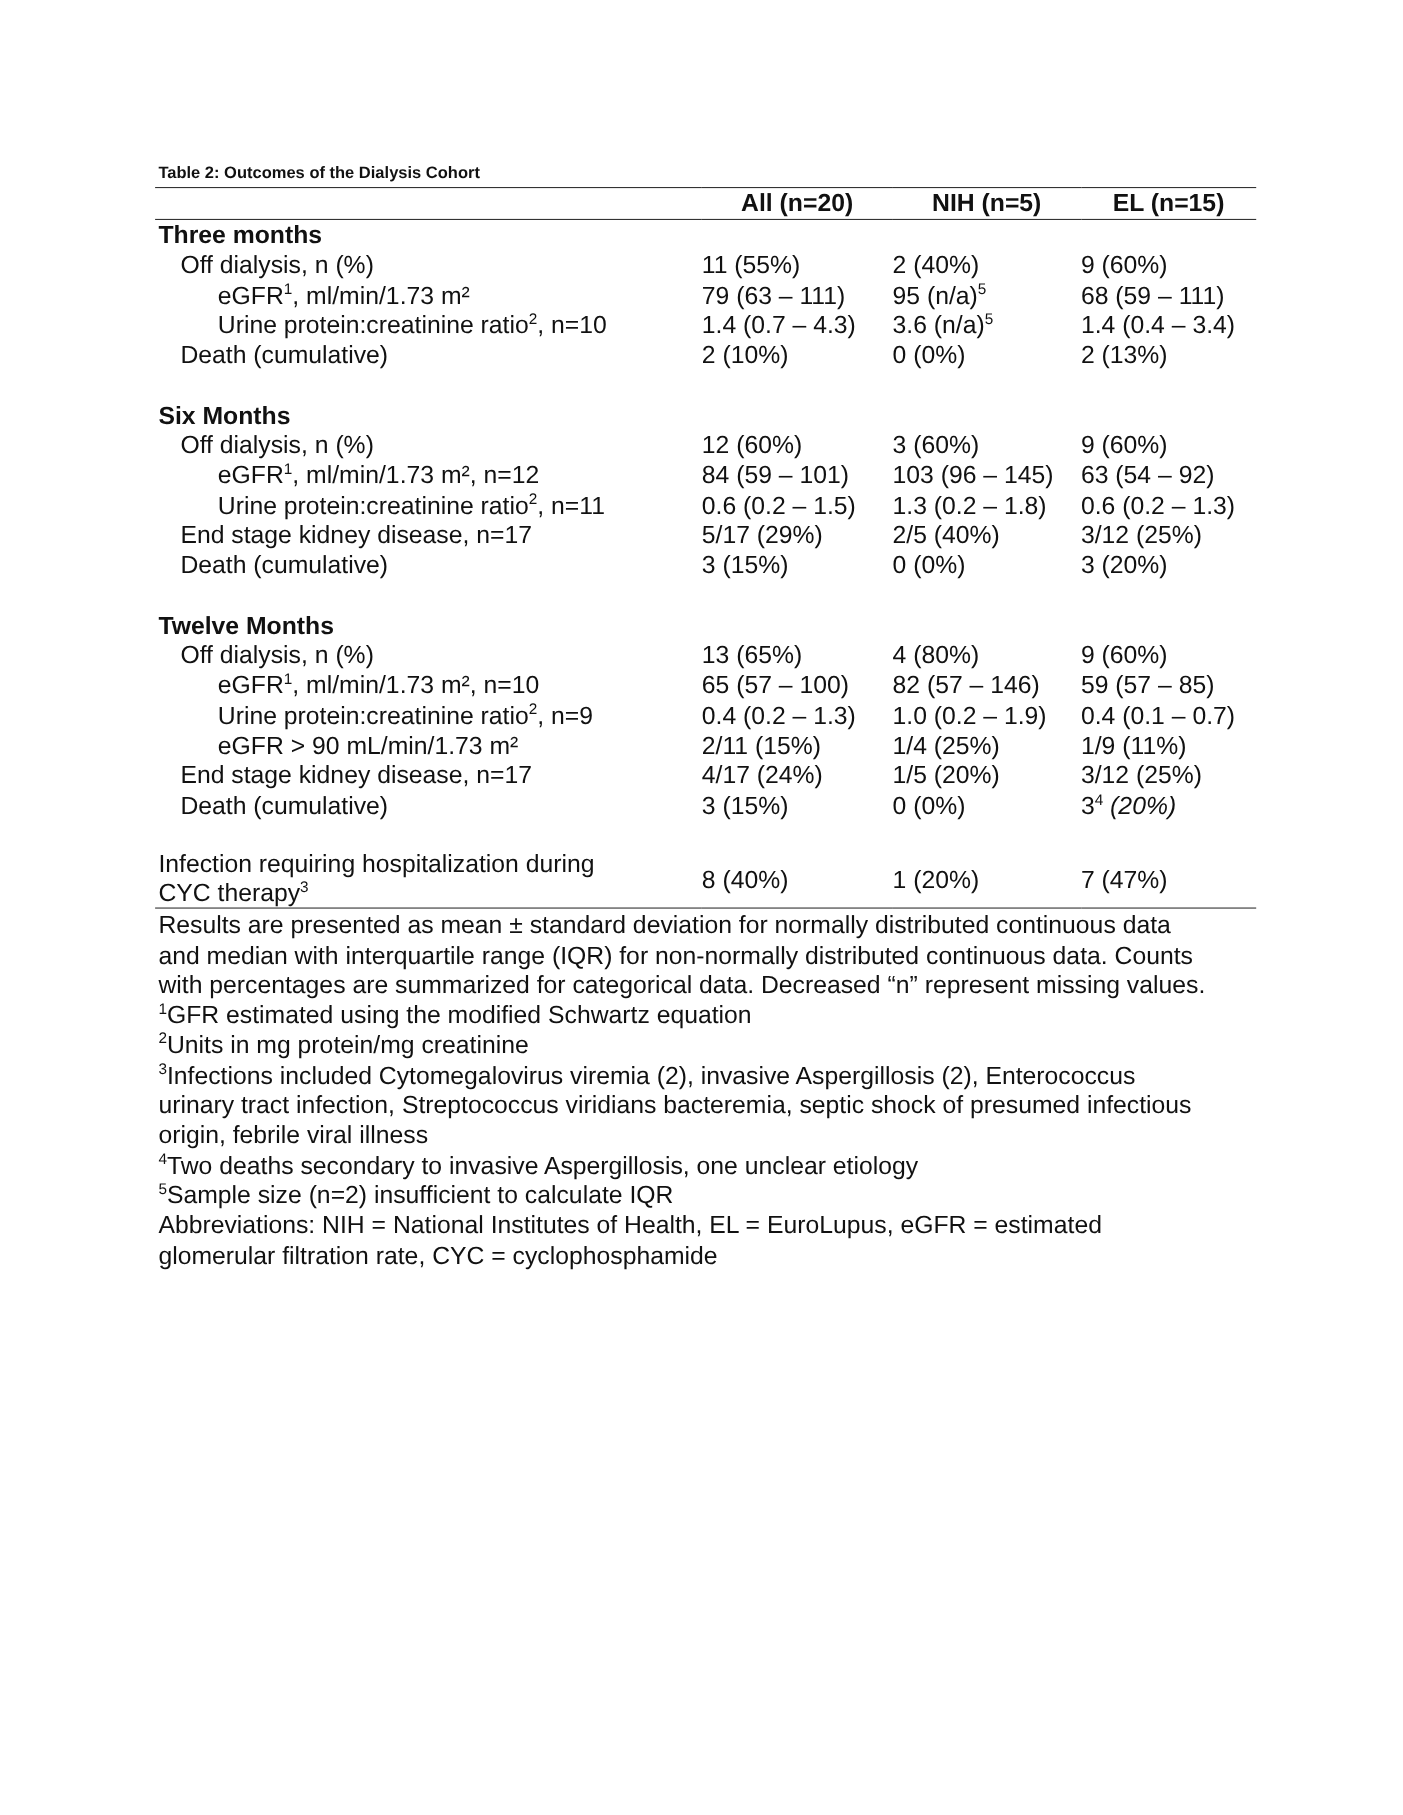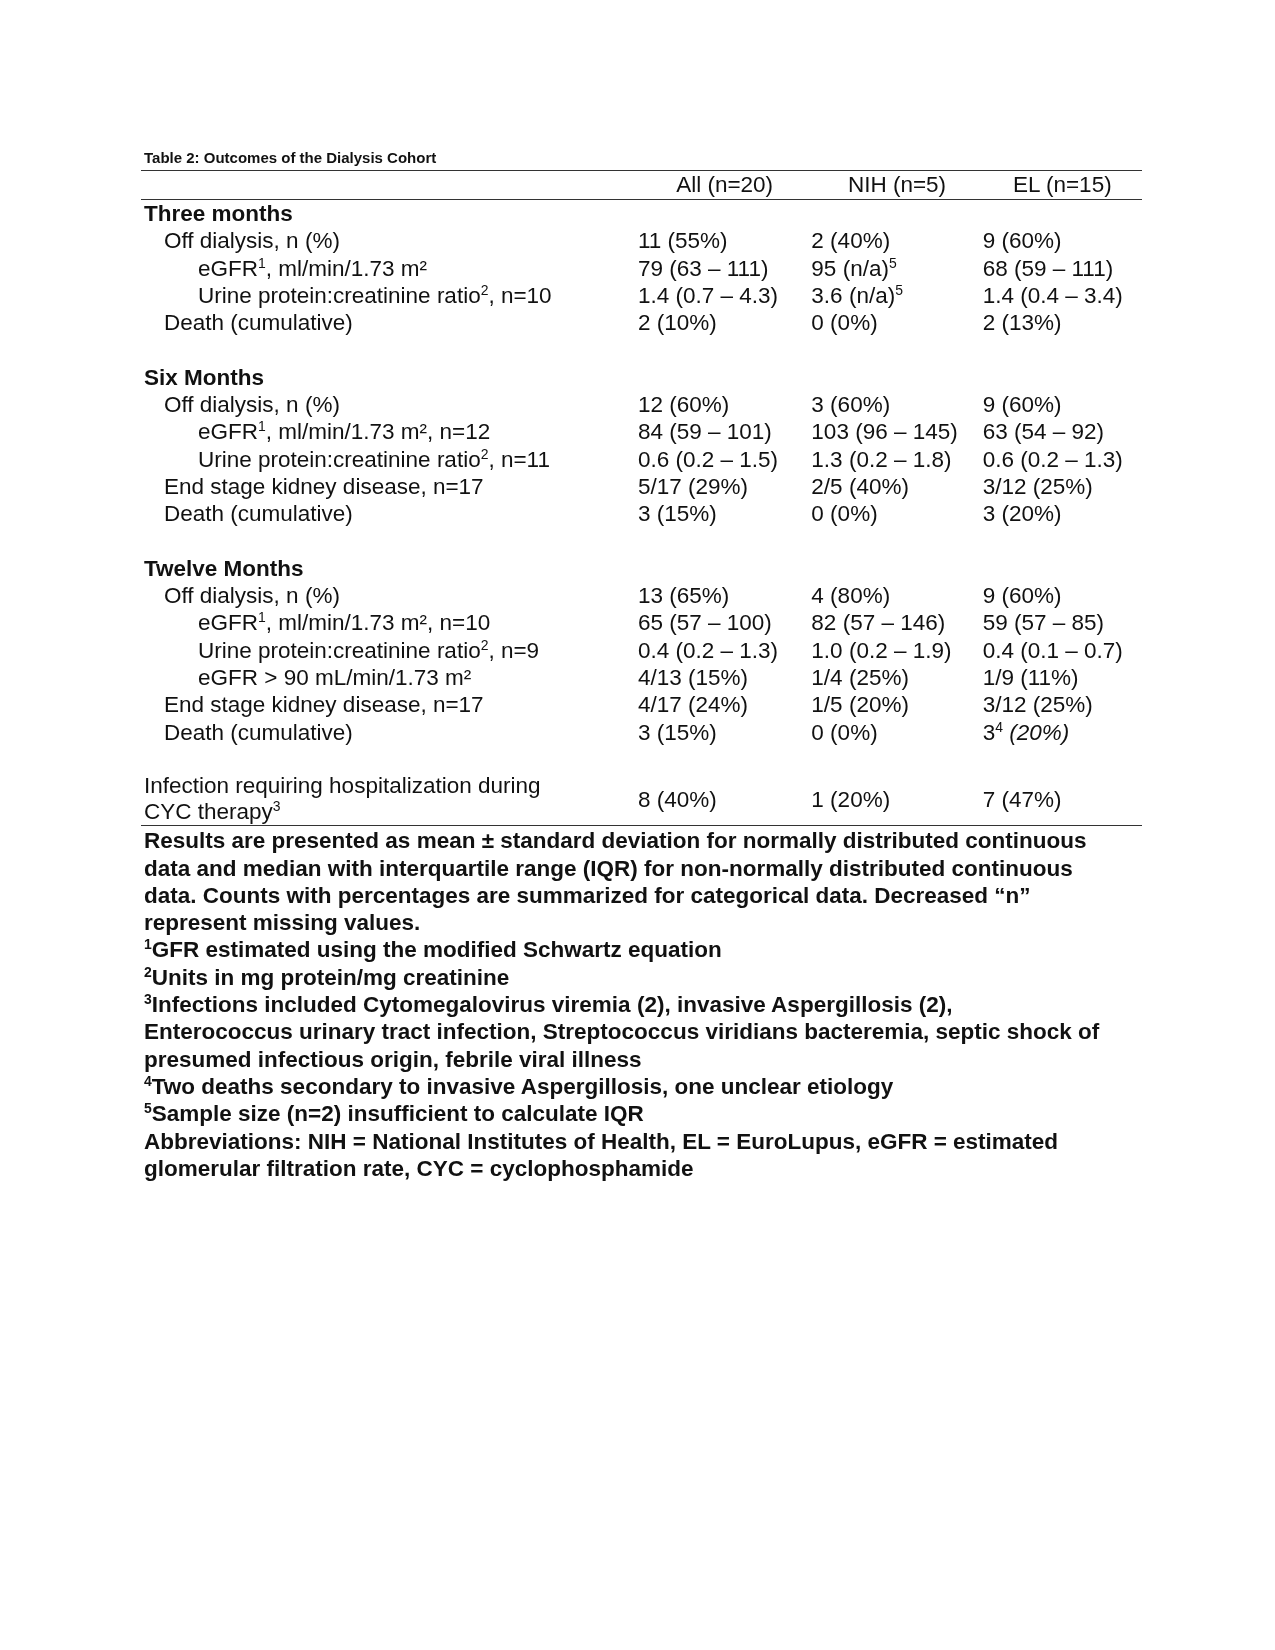--- a/index.html
+++ b/index.html
@@ -4,33 +4,33 @@
 <style>
   html, body { margin: 0; padding: 0; background: #ffffff; }
   body {
     width: 1275px; height: 1650px; position: relative; overflow: hidden;
     font-family: "Liberation Sans", sans-serif; color: #111111;
   }
   .page { position: absolute; left: 141px; top: 146px; width: 1001px; }
   .title { font-weight: bold; font-size: 15px; line-height: 24px; height: 24px; padding-left: 3px; }
   table { border-collapse: collapse; width: 1001px; font-size: 22.5px; }
   td, th { padding: 0; line-height: 27.3px; vertical-align: middle; white-space: nowrap; }
-  thead th { font-weight: normal; text-align: center; border-top: 1px solid #333; border-bottom: 1.5px solid #333; height: 28px; }
+  thead th { font-weight: bold; text-align: center; border-top: 1px solid #333; border-bottom: 1.5px solid #333; height: 28px; }
   .c-label { width: 470px; text-align: left; }
   .c-val { }
   .c-all { width: 185px; }
   .c-nih { width: 180px; }
   .c-el  { width: 166px; }
   .sec td { font-weight: bold; padding-left: 3px; }
   .l1 { padding-left: 23px !important; }
   .l2 { padding-left: 57px !important; }
   .gap td { height: 27.3px; }
   .last td { border-bottom: 1.5px solid #333; }
   sup { font-size: 0.62em; line-height: 0; vertical-align: super; }
-  .notes { font-size: 22.5px; line-height: 27.3px; padding-left: 3px; padding-top: 1px; width: 960px; font-weight: bold; }
+  .notes { font-size: 22.5px; line-height: 27.3px; padding-left: 3px; padding-top: 1px; width: 960px; }
   .notes p { margin: 0; }
 </style>
 </head>
 <body>
 
 <div class="page">
   <div class="title">Table 2: Outcomes of the Dialysis Cohort</div>
 
   <table>
     <thead>
@@ -124,21 +124,21 @@
           <td class="c-val"><span>59 (57 – 85)</span></td>
         </tr>
         <tr>
           <td class="c-label l2"><span>Urine protein:creatinine ratio</span><sup>2</sup><span>, n=9</span></td>
           <td class="c-val"><span>0.4 (0.2 – 1.3)</span></td>
           <td class="c-val"><span>1.0 (0.2 – 1.9)</span></td>
           <td class="c-val"><span>0.4 (0.1 – 0.7)</span></td>
         </tr>
         <tr>
           <td class="c-label l2"><span>eGFR &gt; 90 mL/min/1.73 m²</span></td>
-          <td class="c-val"><span>4/13 (15%)</span></td>
+          <td class="c-val"><span>2/11 (15%)</span></td>
           <td class="c-val"><span>1/4 (25%)</span></td>
           <td class="c-val"><span>1/9 (11%)</span></td>
         </tr>
         <tr>
           <td class="c-label l1"><span>End stage kidney disease, n=17</span></td>
           <td class="c-val"><span>4/17 (24%)</span></td>
           <td class="c-val"><span>1/5 (20%)</span></td>
           <td class="c-val"><span>3/12 (25%)</span></td>
         </tr>
         <tr>

